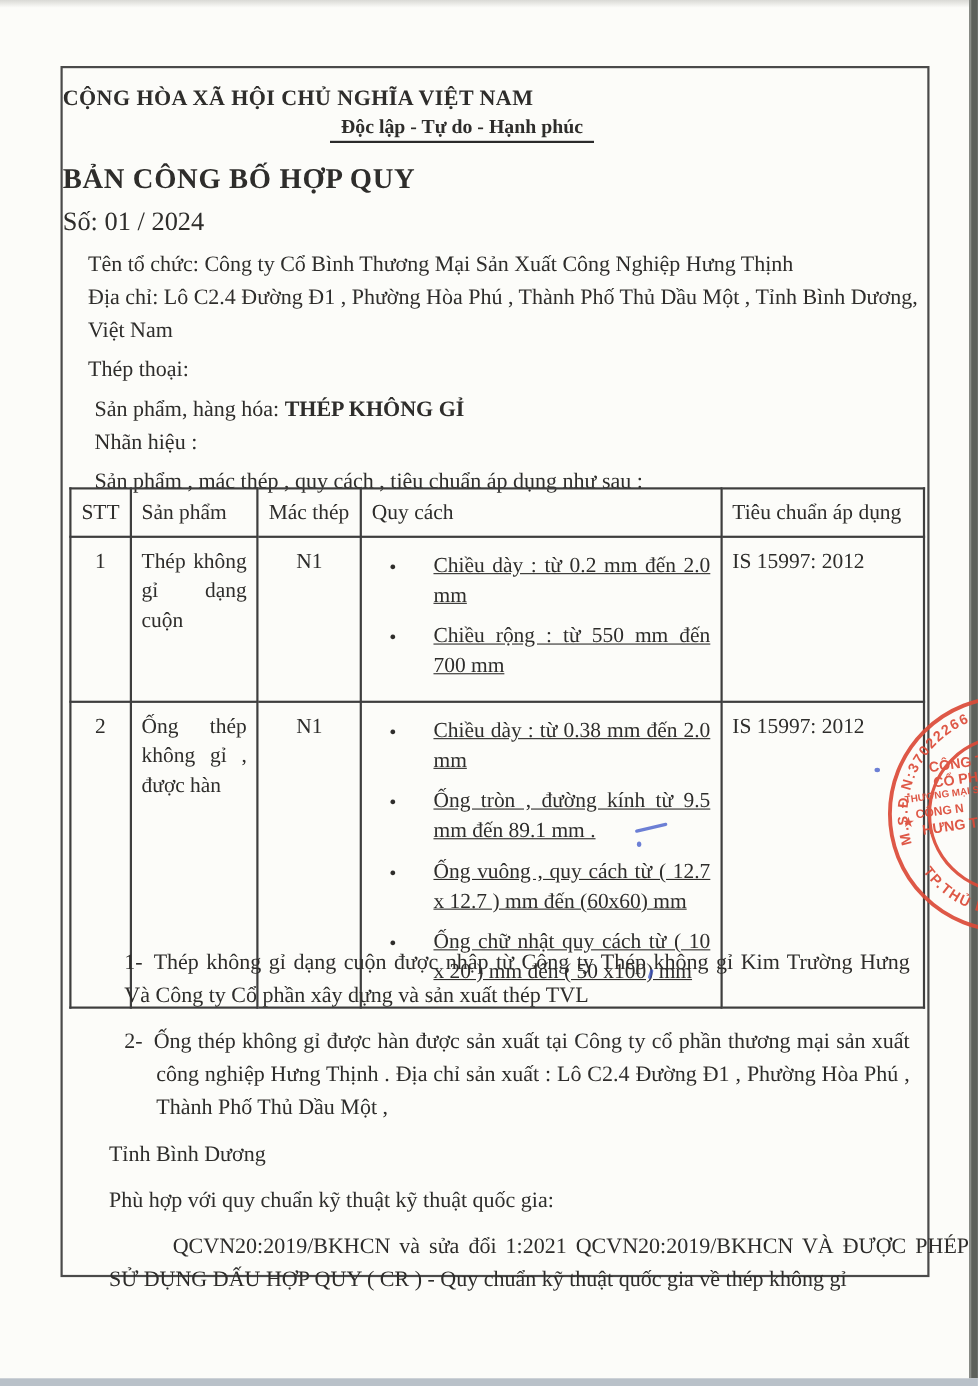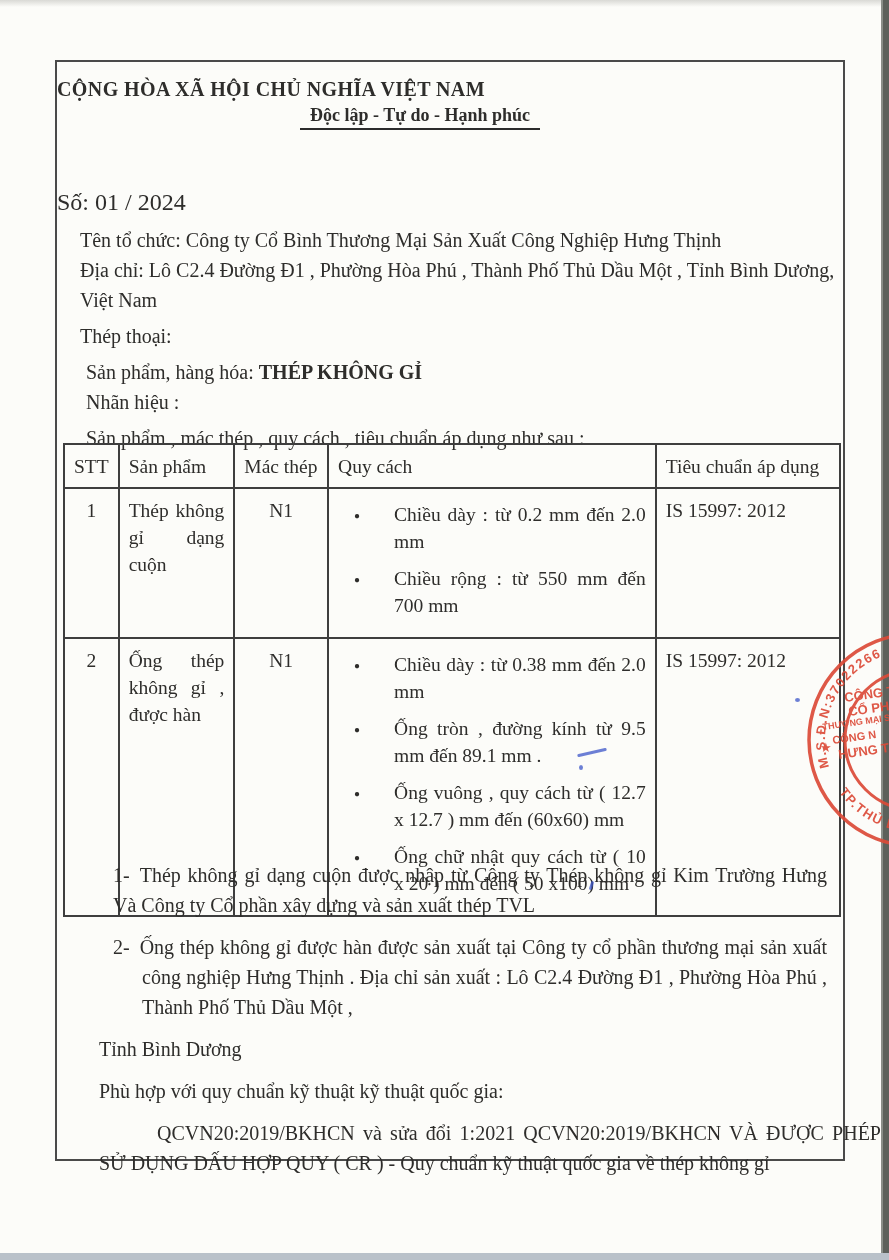--- a/index.html
+++ b/index.html
@@ -34,21 +34,21 @@
                text-align:left; padding:8px 9px; line-height:27px; }
   .doc-table thead th { vertical-align:middle; height:44px; padding:6px 9px; }
   .doc-table .c-stt  { width:54px;  text-align:center; }
   .doc-table .c-prod { width:116px; }
   .doc-table .c-grade{ width:94px;  text-align:center; }
   .doc-table .c-spec { width:329px; }
   .doc-table .c-std  { width:185px; }
   .doc-table thead .c-grade, .doc-table thead .c-prod, .doc-table thead .c-spec, .doc-table thead .c-std { text-align:left; }
   .doc-table td.just { text-align:justify; }
   .doc-table tr.r1 { height:91px; } .doc-table tr.r2 { height:243px; }
-  .spec-list { list-style:none; }
+  .spec-list { list-style:none;text-decoration:underline; }
   .spec-list li { position:relative; padding-left:56px; margin:4px 0 10px 0; text-align:justify; line-height:27px; }
   .spec-list li::before { content:"●"; position:absolute; left:16px; top:1px; font-size:10px; }
 
   .notes { position:absolute; top:786px; left:30px; width:752px; font-size:20px; line-height:30px; }
   .notes p { margin:12px; }
   .note-num { padding-left:14px; text-align:justify; }
   .note-num .nmark { margin-right:10px; }
   .hang { padding-left:43px; text-indent:-29px; }
   .final { margin-left:-30px; width:782px; text-align:justify; text-indent:58px; margin-top:2px; }
   .mt6 { margin-top:6px; } .mt4 { margin-top:4px; }
@@ -67,20 +67,21 @@
 
 <div class="page">
   <div class="top-fade"></div>
 
   <div class="frame">
 
     <div class="national">CỘNG HÒA XÃ HỘI CHỦ NGHĨA VIỆT NAM</div>
     <div class="motto-wrap">
       <span class="motto">Độc lập - Tự do - Hạnh phúc</span>
     </div>
+    <div class="doc-title">BẢN CÔNG BỐ HỢP QUY</div>
     <div class="doc-number">Số: 01 / 2024</div>
 
     <div class="info">
       <p>Tên tổ chức: Công ty Cổ Bình Thương Mại Sản Xuất Công Nghiệp Hưng Thịnh</p>
       <p>Địa chỉ: Lô C2.4 Đường Đ1 , Phường Hòa Phú , Thành Phố Thủ Dầu Một , Tỉnh Bình Dương, Việt Nam</p>
       <p class="gap">Thép thoại:</p>
       <p class="gap ind"><span>Sản phẩm, hàng hóa: </span><b>THÉP KHÔNG GỈ</b></p>
       <p class="ind">Nhãn hiệu :</p>
       <p class="gap ind">Sản phẩm , mác thép , quy cách , tiêu chuẩn áp dụng như sau :</p>
     </div>

